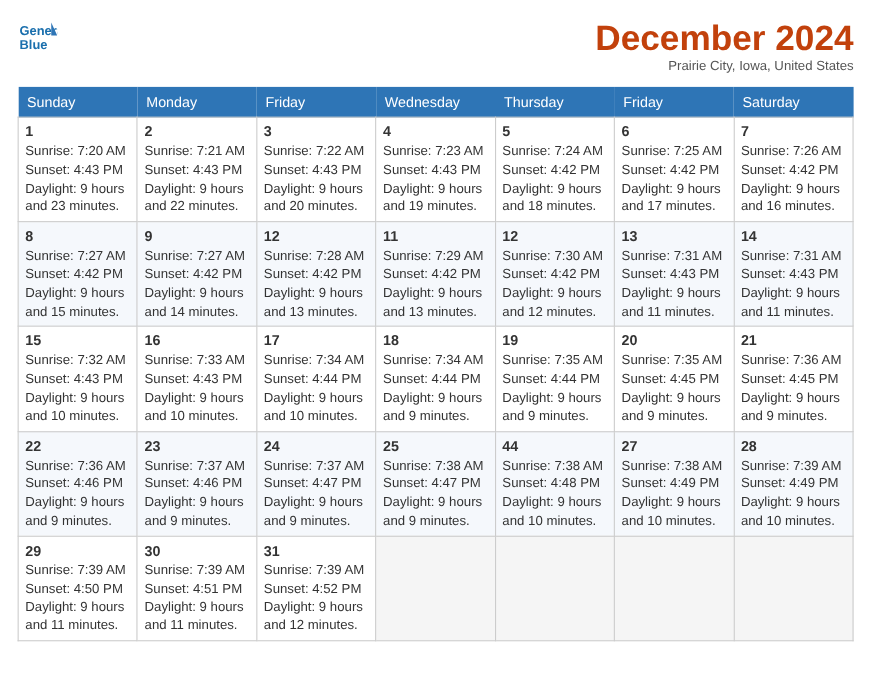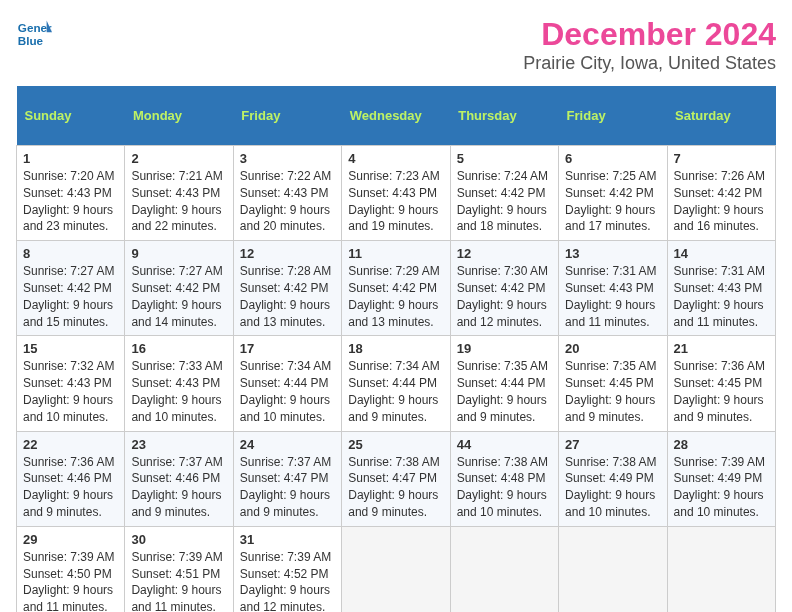--- a/index.html
+++ b/index.html
@@ -24,38 +24,38 @@
     .logo-icon {
       width: 36px;
       height: 36px;
     }
     .title-area {
       text-align: right;
     }
     .month-title {
       font-size: 32px;
       font-weight: bold;
-      color: #ec4899;
+      color: #c2410c;
     }
     .location {
-      font-size: 18px;
+      font-size: 12px;
       color: #555;
     }
     .calendar {
       width: 100%;
       border-collapse: collapse;
       font-size: 10.5px;
     }
     .calendar th {
       background-color: #2e75b6;
-      color: #bef264;
-      padding: 22px 8px;
+      color: #ffffff;
+      padding: 6px 8px;
       text-align: left;
       font-size: 13px;
-      font-weight: bold;
+      font-weight: normal;
     }
     .calendar td {
       vertical-align: top;
       border: 1px solid #ccc;
       padding: 5px 6px;
       width: calc(100% / 7);
       height: 90px;
       background: #fff;
     }
     .calendar tr:nth-child(even) td {

